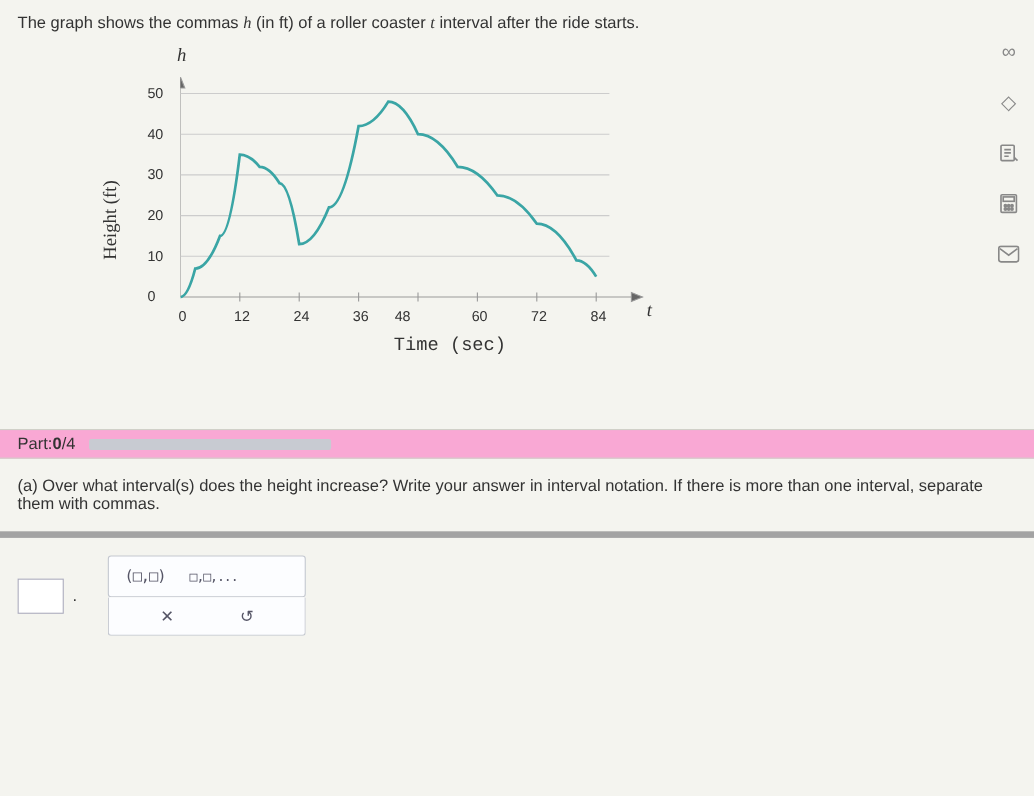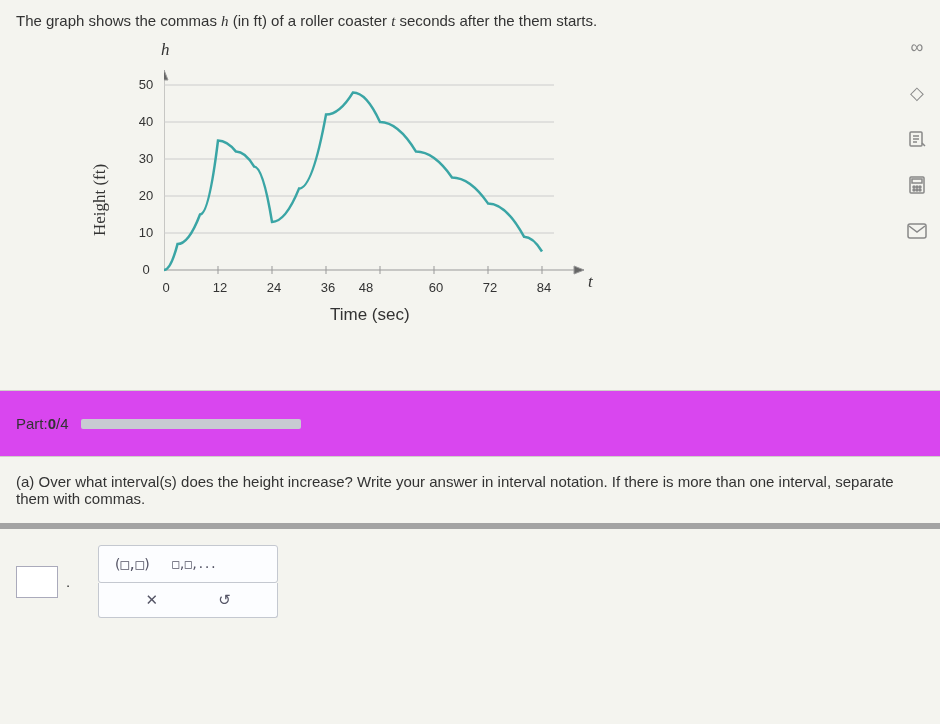--- a/index.html
+++ b/index.html
@@ -1,45 +1,45 @@
 <!DOCTYPE html>
 <html><head>
 <meta charset="utf-8">
 <style>
 body{margin:0;font-family:Verdana,Arial,sans-serif;font-size:15px;color:#333;background:#f4f4ef;width:940px;height:724px;overflow:hidden;position:relative}
 .content{padding:12px 16px 0}
 .intro{margin-bottom:10px}
 .ital{font-style:italic;font-family:Georgia,serif}
 .chart-wrap{position:relative;width:580px;height:300px;margin:4px 0 0 70px}
 .y-title{position:absolute;left:-22px;top:150px;transform:rotate(-90deg);transform-origin:center;font-family:Georgia,serif;font-size:17px}
-.x-title{position:absolute;left:244px;top:265px;font-family:Liberation Sans, sans-serif;font-size:17px}
+.x-title{position:absolute;left:272px;top:265px;font-family:Liberation Mono, monospace;font-size:17px}
 .chart-title{position:absolute;left:210px;top:8px;font-family:Georgia,serif;font-size:19px;font-weight:bold}
 .h-lab{position:absolute;left:75px;top:0;font-family:Georgia,serif;font-style:italic;font-size:17px}
 .t-lab{position:absolute;left:502px;top:232px;font-family:Georgia,serif;font-style:italic;font-size:17px}
-.axis-tick-y{position:absolute;font-size:13px;text-align:center;width:24px}
+.axis-tick-y{position:absolute;font-size:13px;text-align:left;width:24px}
 .axis-tick-x{position:absolute;font-size:13px;text-align:center;width:24px}
 svg.plot{position:absolute;left:78px;top:30px}
-.part-bar{background:#d946ef;border-top:1px solid #d0d0c8;border-bottom:1px solid #d0d0c8;padding:24px 16px;margin-top:50px;display:flex;align-items:center}
+.part-bar{background:#f9a8d4;border-top:1px solid #d0d0c8;border-bottom:1px solid #d0d0c8;padding:4px 16px;margin-top:50px;display:flex;align-items:center}
 .part-bar span{font-size:15px}
 .progress{width:220px;height:10px;background:#c8cbd2;margin-left:12px;border-radius:2px;display:inline-block}
 .question{padding:16px;border-bottom:6px solid #a3a3a3}
 .answer-row{padding:16px;display:flex;align-items:center;gap:8px}
 .ans-input{width:40px;height:30px;border:1px solid #aab;background:#fff}
 .palette{border:1px solid #c4c8d0;background:#fcfdff;padding:10px 14px;border-radius:3px;display:flex;gap:22px;align-items:center;font-size:14px;color:#556}
 .palette-row2{border:1px solid #c4c8d0;border-top:none;background:#fcfdff;padding:8px 14px;border-radius:0 0 3px 3px;display:flex;gap:60px;justify-content:center;font-size:15px;color:#556;width:150px}
 .toolbar-right{position:absolute;right:10px;top:34px;display:flex;flex-direction:column;gap:20px;align-items:center}
 .tool-btn{width:26px;height:26px;display:flex;align-items:center;justify-content:center;color:#888;cursor:pointer;font-size:18px}
 .squares{font-family:monospace;letter-spacing:-1px}
 </style>
 </head>
 <body>
 
 <div class="content">
   <div class="intro">
-    <span>The graph shows the commas </span><span class="ital">h</span><span> (in ft) of a roller coaster </span><span class="ital">t</span><span> seconds after the them starts.</span>
+    <span>The graph shows the commas </span><span class="ital">h</span><span> (in ft) of a roller coaster </span><span class="ital">t</span><span> interval after the ride starts.</span>
   </div>
 
   <div class="chart-wrap">
     <div class="h-lab">h</div>
     <div class="t-lab">t</div>
     <div class="y-title">Height (ft)</div>
     <div class="x-title">Time (sec)</div>
 
     <div class="axis-tick-y" style="left:48px;top:222px">0</div>
     <div class="axis-tick-y" style="left:48px;top:185px">10</div>

